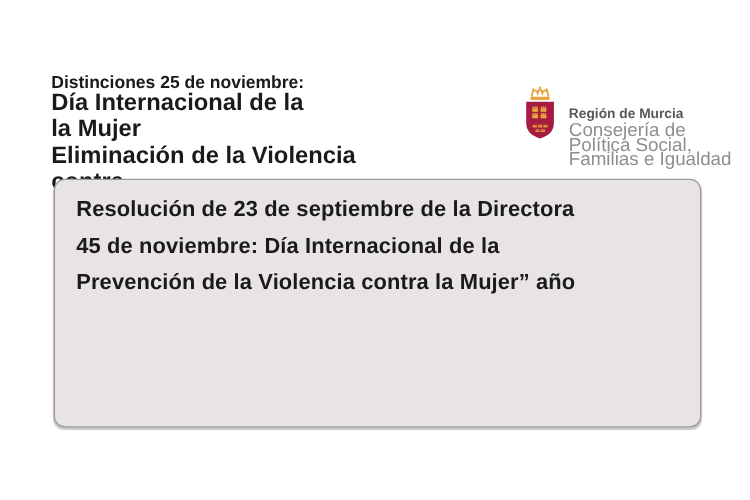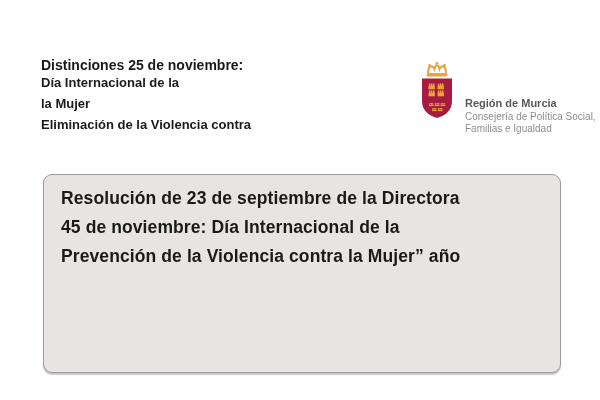--- a/index.html
+++ b/index.html
@@ -7,35 +7,35 @@
     width:600px;height:400px;position:relative;overflow:hidden;
     background:#ffffff;
     font-family:"Liberation Sans","DejaVu Sans",sans-serif;
   }
   .kicker{
     position:absolute;left:41px;top:45px;
     font-size:14px;font-weight:700;color:var(--text-dark);margin-top:12px;
   }
   .page-title{
     position:absolute;left:41px;top:72px;width:270px;
-    font-size:13px;font-weight:700;line-height:21px;color:var(--text-dark);
+    font-size:19px;font-weight:700;line-height:21px;color:var(--text-dark);
   }
   .logo{
     position:absolute;left:418px;top:61px;
     display:flex;align-items:flex-start;gap:9px;
   }
-  .logo-text{margin-top:36px;}
+  .logo-text{margin-top:24px;}
   .logo-region{
     font-size:11px;font-weight:700;color:var(--region-text);line-height:13px;
   }
   .logo-dept{
-    font-size:10px;color:var(--department-text);line-height:11.5px;margin-top:1px;
+    font-size:15px;color:var(--department-text);line-height:11.5px;margin-top:1px;
   }
   .card{
-    position:absolute;left:43px;top:174px;width:518px;height:199px;
+    position:absolute;left:43px;top:143px;width:518px;height:199px;
     box-sizing:border-box;padding:9px 17px 0 17px;
     background:var(--card-bg);
     border:1px solid var(--card-border);
     border-radius:9px;
     box-shadow:0 2px 1px rgba(0,0,0,0.22);
   }
   .card-line{
     font-size:17.5px;font-weight:700;line-height:29.2px;
     color:var(--text-dark);letter-spacing:0.1px;white-space:nowrap;
   }

